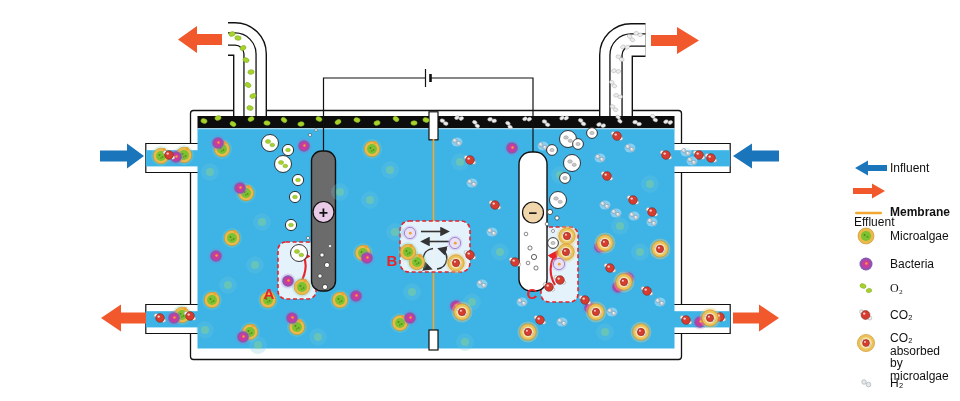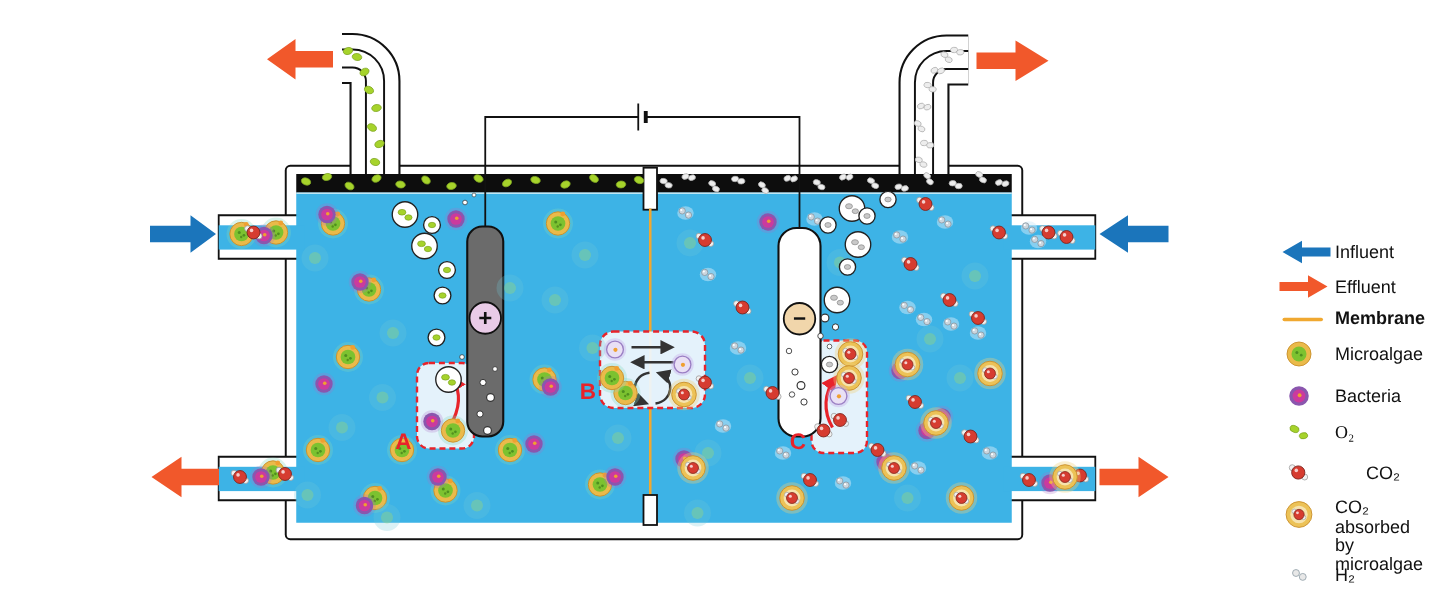--- a/index.html
+++ b/index.html
@@ -372,21 +372,21 @@
 
 <div class="legend">
       <div class="legend-row" style="top: 7px;">
         <span class="legend-icon">
           <svg width="36" height="22" viewBox="0 0 36 22">
             <polygon points="35,8 16,8 16,3.5 3,11 16,18.5 16,14 35,14" fill="#1b75bb"></polygon>
           </svg>
         </span>
         <span class="legend-label">Influent</span>
       </div>
-      <div class="legend-row" style="top: 30px;">
+      <div class="legend-row" style="top: 30px; flex-direction: column;">
         <span class="legend-icon">
           <svg width="36" height="22" viewBox="0 0 36 22">
             <polygon points="1,8 20,8 20,3.5 33,11 20,18.5 20,14 1,14" fill="#f1582b"></polygon>
           </svg>
         </span>
         <span class="legend-label">Effluent</span>
       </div>
       <div class="legend-row" style="top: 51.5px; font-weight: bold;">
         <span class="legend-icon">
           <svg width="36" height="22" viewBox="0 0 36 22">
@@ -418,21 +418,21 @@
       </div>
       <div class="legend-row" style="top: 127px; font-family: Liberation Serif, serif;">
         <span class="legend-icon">
           <svg width="36" height="22" viewBox="0 0 36 22">
             <ellipse cx="11" cy="9" rx="3.1" ry="2.2" fill="#a6d32b" stroke="#7fa623" stroke-width="0.5" transform="rotate(20 11 9)"></ellipse>
             <ellipse cx="17" cy="13.5" rx="2.8" ry="2" fill="#a6d32b" stroke="#7fa623" stroke-width="0.5" transform="rotate(-12 17 13.5)"></ellipse>
           </svg>
         </span>
         <span class="legend-label">O₂</span>
       </div>
-      <div class="legend-row" style="top: 154px; text-align: center;">
+      <div class="legend-row" style="top: 154px;">
         <span class="legend-icon">
           <svg width="36" height="22" viewBox="0 0 36 22">
             <circle cx="9.5" cy="7.8" r="2" fill="#f1f1f1" stroke="#9a9a9a" stroke-width="0.5"></circle>
             <circle cx="17.8" cy="14" r="2" fill="#f1f1f1" stroke="#9a9a9a" stroke-width="0.5"></circle>
             <circle cx="13.5" cy="11" r="4.4" fill="#d63c30" stroke="#7e241d" stroke-width="0.6"></circle>
             <circle cx="12.2" cy="9.6" r="1.2" fill="#fff" opacity="0.75"></circle>
           </svg>
         </span>
         <span class="legend-label">CO₂</span>
       </div>

